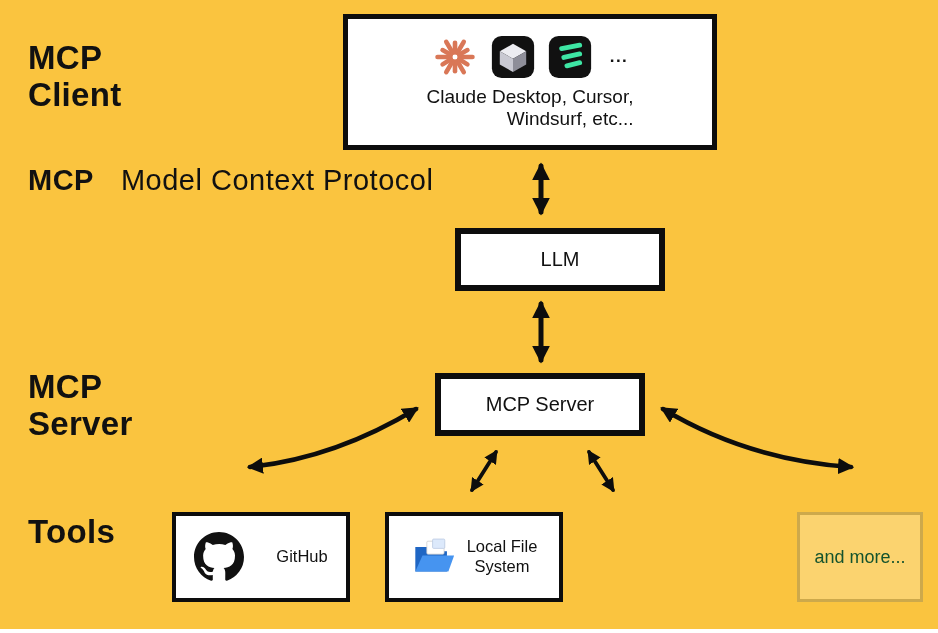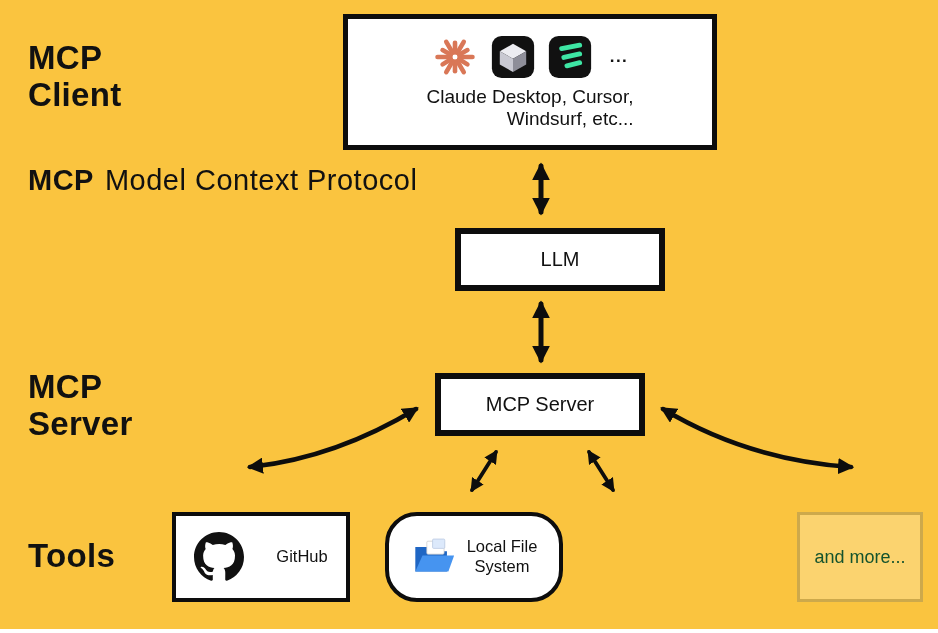--- a/index.html
+++ b/index.html
@@ -9,25 +9,25 @@
     font-family:"Liberation Sans", sans-serif; color:#111;
   }
   .arrows{position:absolute; left:0; top:0; z-index:1; pointer-events:none;}
 
   .big-label{
     position:absolute; font-weight:700; font-size:33px; line-height:1.12;
     white-space:pre-line; letter-spacing:.3px; z-index:2;
   }
   .client-label{left:28px; top:40px;}
   .server-label{left:28px; top:369px;}
-  .tools-label{left:28px; top:538px;}
+  .tools-label{left:28px; top:514px;}
 
   .protocol-label{position:absolute; left:28px; top:164px; font-size:29px; z-index:2; letter-spacing:.5px;}
   .protocol-label .bold{font-weight:700;}
-  .protocol-label .rest{font-weight:400; margin-left:11px;}
+  .protocol-label .rest{font-weight:400; margin-left:27px;}
 
   .client-box{
     position:absolute; left:343px; top:14px; width:374px; height:136px;
     background:#fff; border:5px solid #0d0d0d; box-sizing:border-box;
     display:flex; flex-direction:column; align-items:center; justify-content:center;
     gap:6px; z-index:2;
   }
   .icons-row{display:flex; align-items:center; gap:13px;}
   .icons-row svg{display:block;}
   .ellipsis{font-size:17px; font-weight:700; letter-spacing:1.5px; margin-left:5px;}
@@ -42,21 +42,21 @@
   .llm-box{top:228px;margin-left:20px;}
   .server-box{top:373px;}
 
   .tool-box{
     position:absolute; top:512px; height:90px;
     background:#fff; border:4px solid #0d0d0d; box-sizing:border-box;
     display:flex; align-items:center; justify-content:center; gap:10px; z-index:2;
   }
   .tool-box svg{display:block; flex:0 0 auto;}
   .github-box{left:172px; width:178px;gap:32px;}
-  .files-box{left:385px; width:178px;border-radius:32px;}
+  .files-box{left:385px; width:178px;}
   .web-box{left:598px; width:178px;}
   .tool-label{font-size:16.5px; line-height:1.2; white-space:pre-line; text-align:center;}
 
   .more-box{
     position:absolute; left:797px; top:512px; width:126px; height:90px;
     background:rgba(255,255,255,0.25); border:3px solid rgba(148,118,30,0.45);
     box-sizing:border-box; display:flex; align-items:center; justify-content:center; z-index:2;
   }
   .more-label{font-size:18px; color:#14532d;}
 

